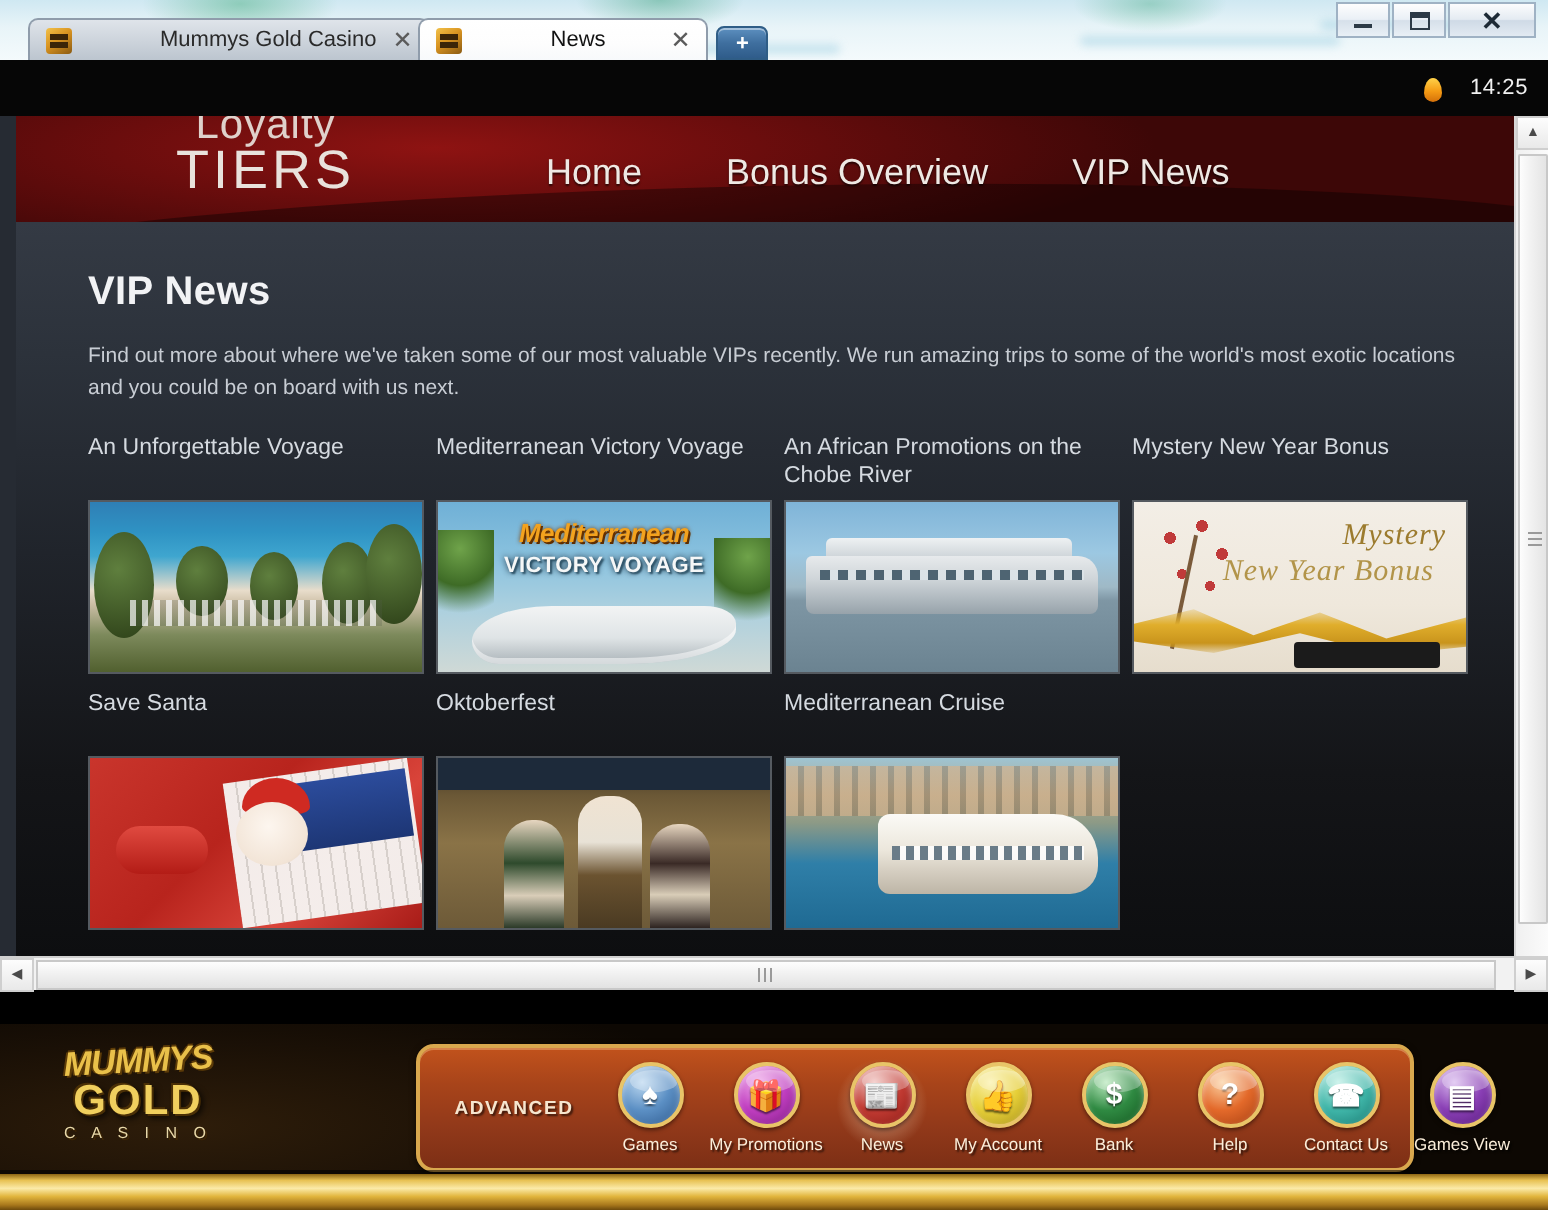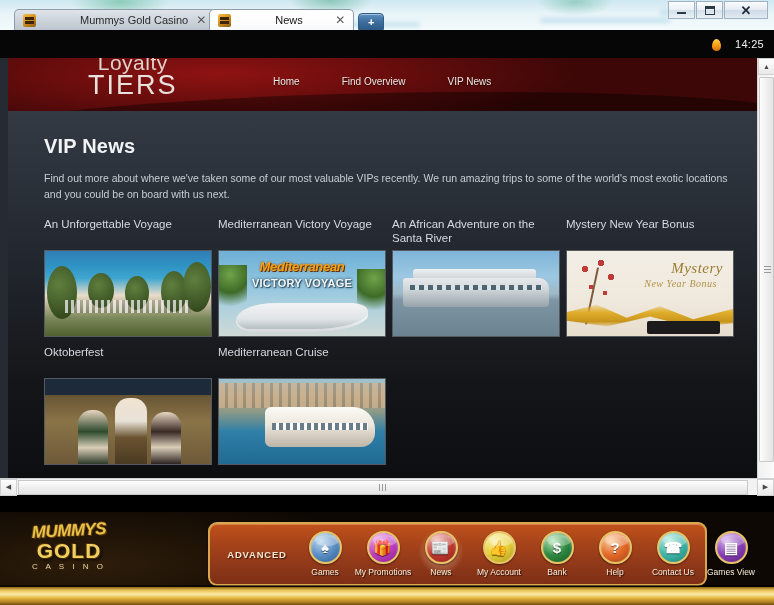--- a/index.html
+++ b/index.html
@@ -135,21 +135,21 @@
     position: absolute; left: 80px; top: -6px; text-align: center;
     color: #e9e2dc; line-height: 1;
   }
   .logo-loyalty { font-size: 21px; letter-spacing: .5px; opacity: .92; }
   .logo-tiers { font-size: 27px; letter-spacing: 2px; margin-top: -1px; }
   .main-nav {
     position: absolute; left: 265px; top: 18px;
     display: flex; gap: 42px; z-index: 2;
   }
   .nav-item {
-    font-size: 10px; color: #efe9e4; white-space: nowrap;
+    font-size: 18px; color: #efe9e4; white-space: nowrap;
     text-shadow: 0 1px 1px rgba(0,0,0,.6);
   }
 
   
   .content {
     position: relative; width: 750px; height: 367px;
     background: linear-gradient(to bottom, #343a44 0%, #2c323b 18%, #20242b 45%, #141518 75%, #0d0e10 100%);
     padding: 24px 30px 0 36px;
   }
   .page-title {
@@ -232,21 +232,21 @@
 
   .th-mystery {
     background: linear-gradient(to bottom, #f3eee6 0%, #efe8dc 60%, #e6ddcd 100%);
   }
   .th-mystery .mys-title {
     position:absolute; right:10px; top:9px; font-family:"Liberation Serif", serif;
     font-style: italic; font-size: 15px; color:#9c7b2e; letter-spacing:.5px;
   }
   .th-mystery .mys-sub {
     position:absolute; right:16px; top:27px; font-family:"Liberation Serif", serif;
-    font-style: italic; font-size: 10px; color:#b29449; letter-spacing:.5px;
+    font-style: italic; font-size: 15px; color:#b29449; letter-spacing:.5px;
   }
   .th-mystery .branch {
     position:absolute; left:8px; top:6px; width:52px; height:52px;
     background:
       radial-gradient(circle 3px at 10px 12px, #c03a3a 99%, transparent),
       radial-gradient(circle 3px at 26px 6px, #c03a3a 99%, transparent),
       radial-gradient(circle 3px at 36px 20px, #c03a3a 99%, transparent),
       radial-gradient(circle 2.5px at 16px 30px, #c03a3a 99%, transparent),
       radial-gradient(circle 2.5px at 30px 36px, #c03a3a 99%, transparent);
   }
@@ -519,21 +519,21 @@
   <div class="viewport">
     <div class="page-inner">
 
       <div class="site-header">
         <div class="logo-block">
           <div class="logo-loyalty">Loyalty</div>
           <div class="logo-tiers">TIERS</div>
         </div>
         <div class="main-nav">
           <span class="nav-item">Home</span>
-          <span class="nav-item">Find Overview</span>
+          <span class="nav-item">Bonus Overview</span>
           <span class="nav-item">VIP News</span>
         </div>
       </div>
 
       <div class="content">
         <div class="page-title">VIP News</div>
         <div class="page-intro">Find out more about where we've taken some of our most valuable VIPs recently. We run amazing trips to some of the world's most exotic locations and you could be on board with us next.</div>
 
         <div class="grid">
 
@@ -555,41 +555,51 @@
               <div class="thumb th-med">
                 <span class="palm" style="left:-6px; top:14px;"></span>
                 <span class="palm" style="right:-6px; top:18px;"></span>
                 <span class="ship"></span>
                 <span class="med-title">Mediterranean</span>
                 <span class="med-sub">VICTORY VOYAGE</span>
               </div>
             </div>
 
             <div class="card">
-              <div class="card-title">An African Adventure on the Santa River</div>
+              <div class="card-title">An African Promotions on the Chobe River</div>
               <div class="thumb th-boat">
                 <span class="deck"></span>
                 <span class="hull"></span>
                 <span class="windows"></span>
               </div>
             </div>
 
             <div class="card">
               <div class="card-title">Mystery New Year Bonus</div>
               <div class="thumb th-mystery">
                 <span class="branch"></span>
                 <span class="ribbon"></span>
                 <span class="mys-title">Mystery</span>
                 <span class="mys-sub">New Year Bonus</span>
                 <span class="badge"></span>
               </div>
             </div>
           </div>
 
           <div class="grid-row">
+            <div class="card">
+              <div class="card-title">Save Santa</div>
+              <div class="thumb th-santa">
+                <span class="keys"></span>
+                <span class="blue"></span>
+                <span class="arm"></span>
+                <span class="hat"></span>
+                <span class="face"></span>
+              </div>
+            </div>
 
             <div class="card">
               <div class="card-title">Oktoberfest</div>
               <div class="thumb th-okto">
                 <span class="bunting"></span>
                 <span class="person p1"></span>
                 <span class="person p2"></span>
                 <span class="person p3"></span>
               </div>
             </div>

